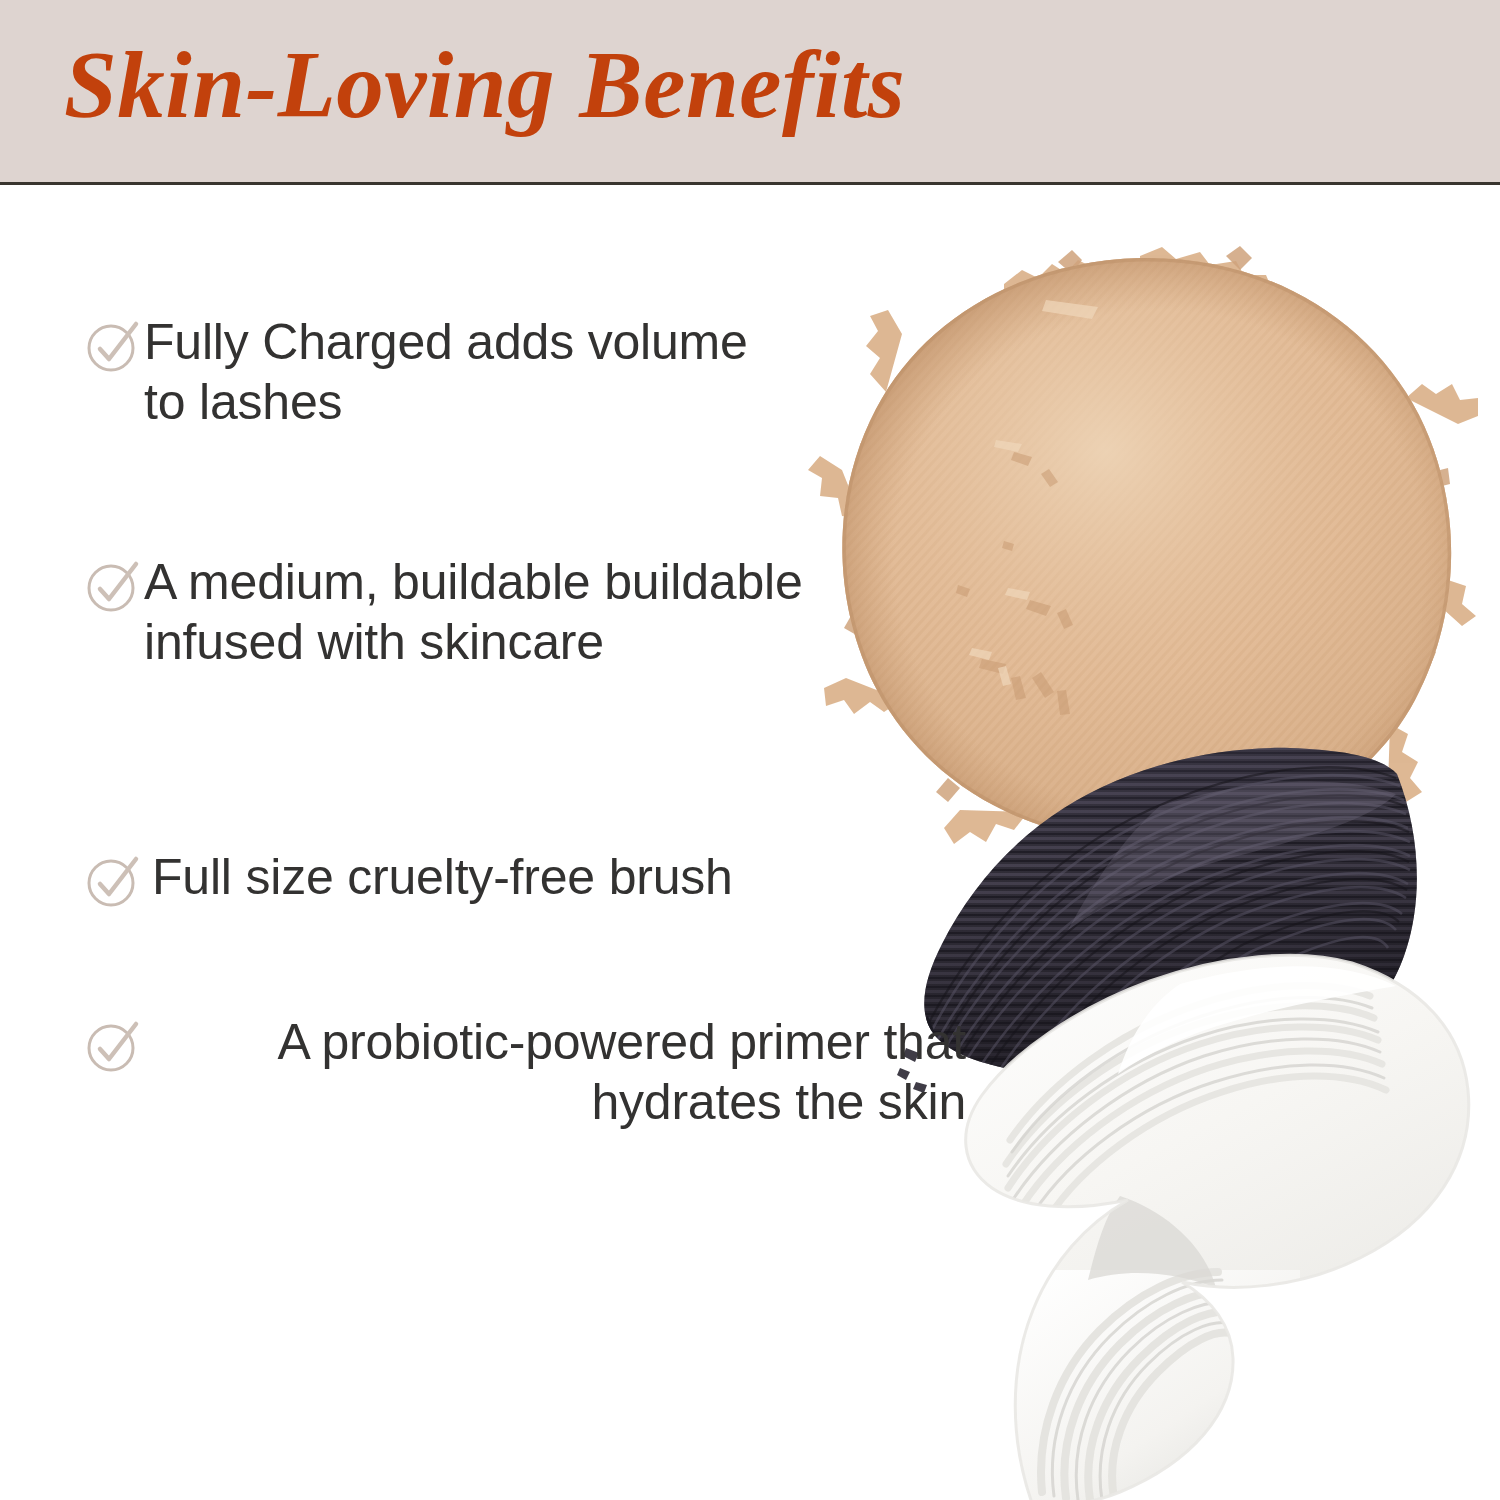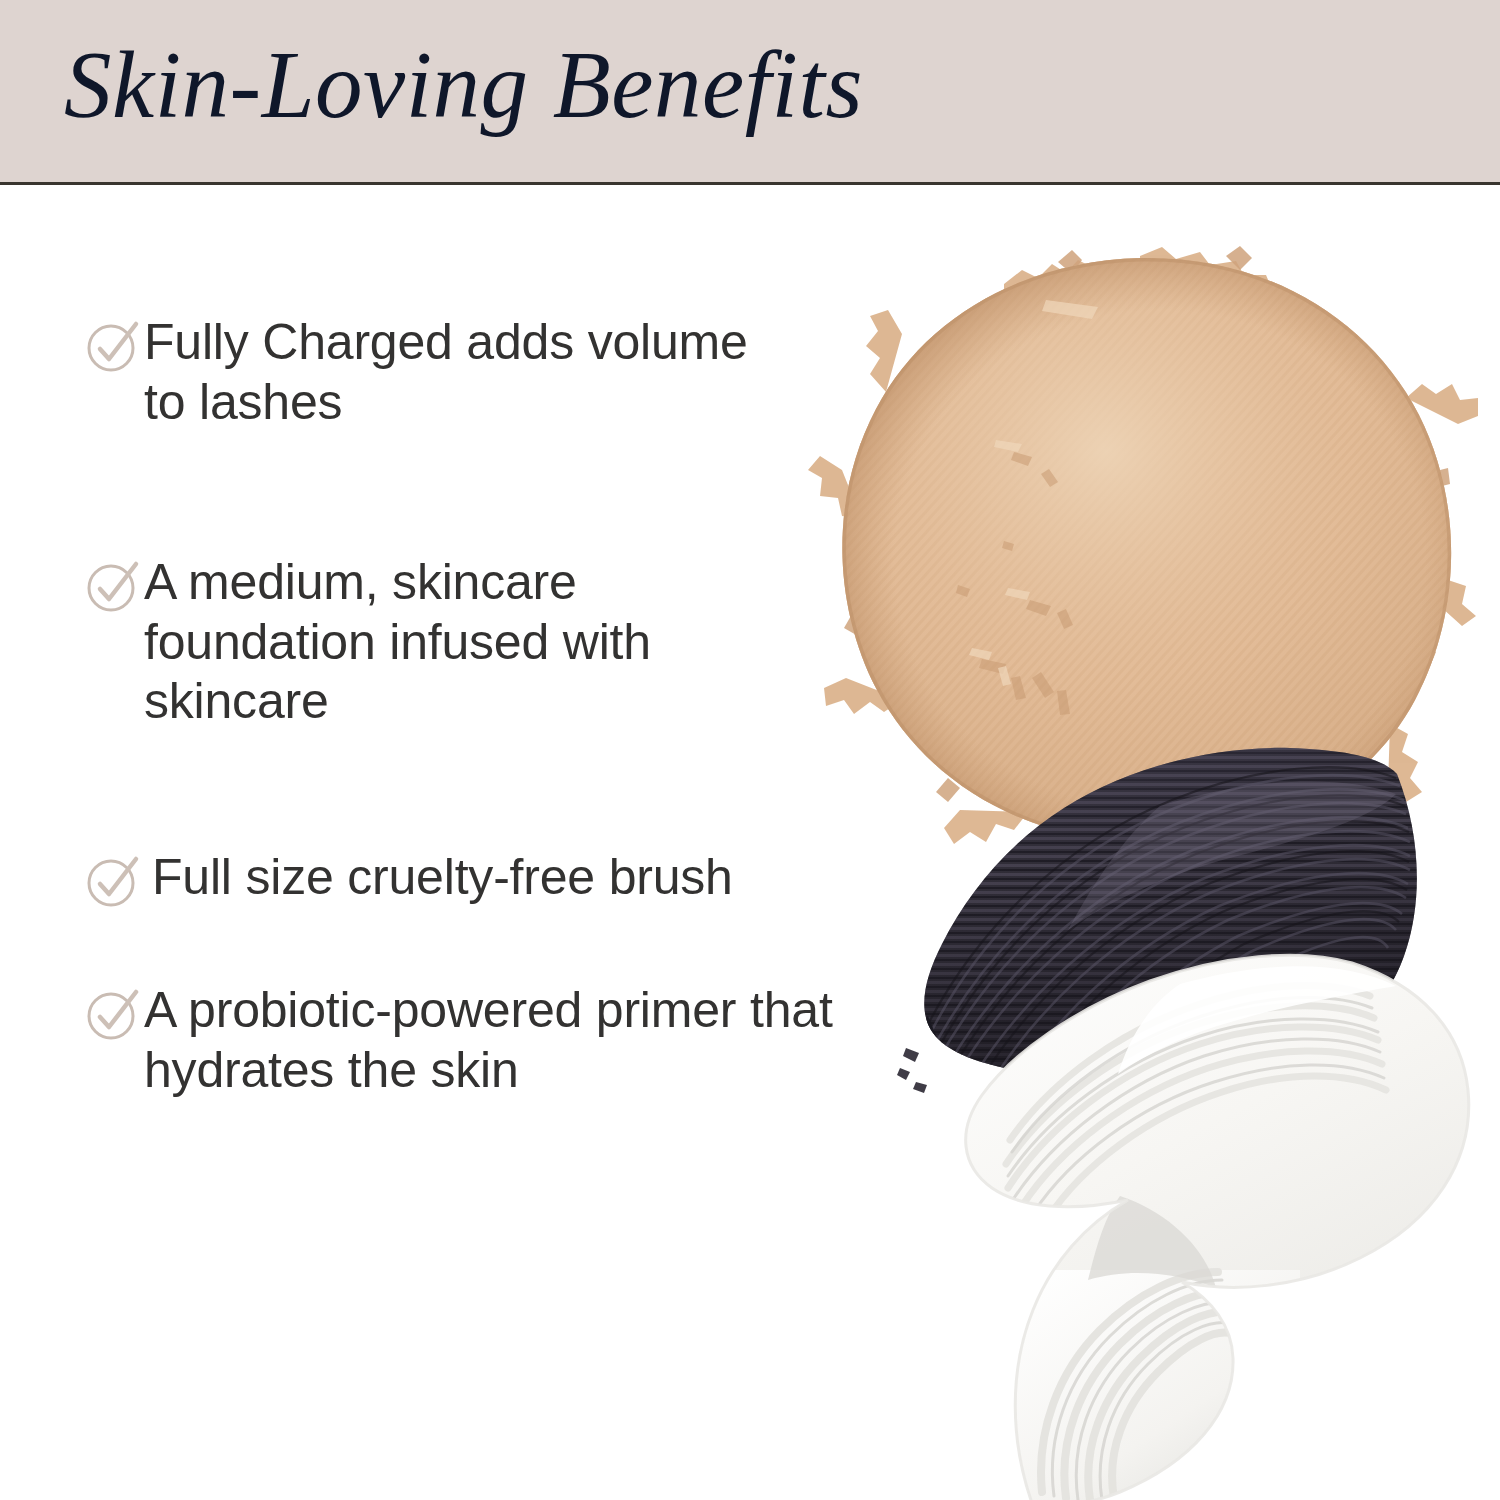--- a/index.html
+++ b/index.html
@@ -26,25 +26,25 @@
     background: #ded4d0;
     border-bottom: 3px solid #39352f;
     box-sizing: border-box;
   }
   #header-title {
     position: absolute;
     left: 64px;
     top: 38px;
     font-family: "Liberation Serif", "DejaVu Serif", serif;
     font-style: italic;
-    font-weight: 400;
+    font-weight: 700;
     font-size: 95px;
     line-height: 1.0;
     letter-spacing: 0.5px;
-    color: #0f172a;
+    color: #c2410c;
     white-space: nowrap;
   }
 
   
   #benefits {
     position: absolute;
     left: 0;
     top: 185px;
     width: 960px;
     height: 1315px;
@@ -75,21 +75,21 @@
     font-weight: 400;
     font-size: 50px;
     line-height: 1.19;
     color: #333231;
     letter-spacing: -0.2px;
   }
 
   #benefit-0 { left: 86px; top: 128px; width: 700px; }
   #benefit-1 { left: 86px; top: 368px; width: 720px; }
   #benefit-2 { left: 86px; top: 663px; width: 860px; gap: 8px; }
-  #benefit-3 { left: 86px; top: 796px; width: 880px; }
+  #benefit-3 { left: 86px; top: 828px; width: 880px; text-align: right; }
 
   
   #art {
     position: absolute;
     left: 0;
     top: 0;
     width: 1500px;
     height: 1500px;
     pointer-events: none;
   }
@@ -330,21 +330,21 @@
       <span class="btext">Fully Charged adds volume to lashes</span>
     </div>
 
     <div class="benefit" id="benefit-1">
       <span class="check-wrap">
         <svg viewBox="0 0 58 56" xmlns="http://www.w3.org/2000/svg">
           <circle cx="25" cy="30" r="22" fill="none" stroke="#c9bcb3" stroke-width="3"></circle>
           <path d="M14,31 L23,41 L50,6" fill="none" stroke="#cdc0b7" stroke-width="4.5" stroke-linecap="round" stroke-linejoin="round"></path>
         </svg>
       </span>
-      <span class="btext">A medium, skincare foundation infused with skincare</span>
+      <span class="btext">A medium, buildable buildable infused with skincare</span>
     </div>
 
     <div class="benefit" id="benefit-2">
       <span class="check-wrap">
         <svg viewBox="0 0 58 56" xmlns="http://www.w3.org/2000/svg">
           <circle cx="25" cy="30" r="22" fill="none" stroke="#c9bcb3" stroke-width="3"></circle>
           <path d="M14,31 L23,41 L50,6" fill="none" stroke="#cdc0b7" stroke-width="4.5" stroke-linecap="round" stroke-linejoin="round"></path>
         </svg>
       </span>
       <span class="btext">Full size cruelty-free brush</span>

